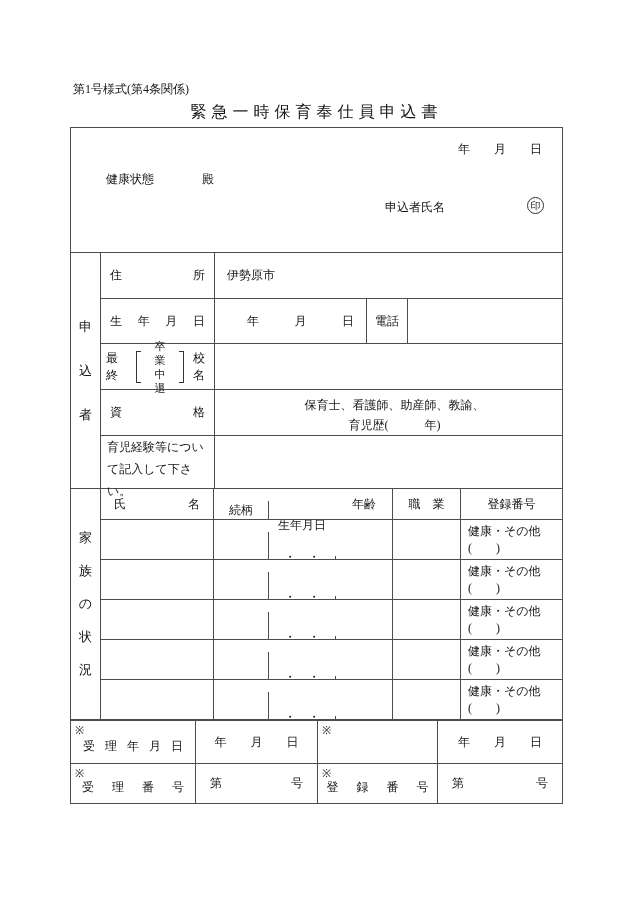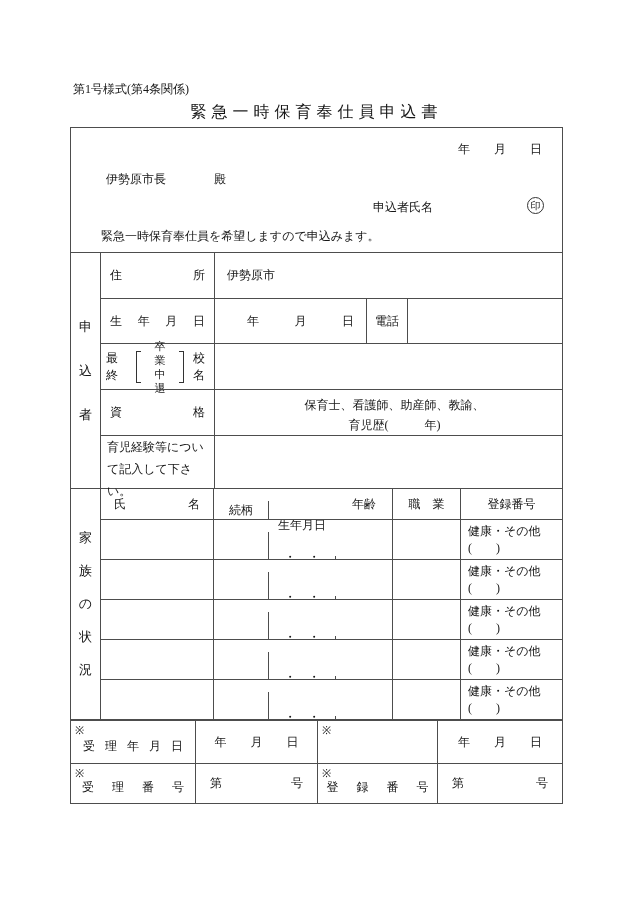--- a/index.html
+++ b/index.html
@@ -13,21 +13,21 @@
   .form-number { position:absolute; left:73px; top:81px; font-size:12px; }
   .form-title  { position:absolute; left:70px; top:102px; width:493px; text-align:center;
                  font-size:16px; letter-spacing:5px; }
   .form { position:absolute; left:70px; top:127px; width:493px; border:1px solid var(--bc); }
 
   
   .sec-top { position:relative; height:124px; }
   .h-date { position:absolute; top:13px; right:20px; }
   .h-addressee { position:absolute; top:43px; left:35px; }
   .h-honorific { margin-left:48px; }
-  .h-name-line { position:absolute; top:69px; left:4px; right:0; height:18px; }
+  .h-name-line { position:absolute; top:69px; left:16px; right:0; height:18px; }
   .h-name-label { position:absolute; left:298px; top:2px; }
   .seal { position:absolute; right:18px; top:0; width:17px; height:17px; border:1px solid #333;
           border-radius:50%; font-size:10px; line-height:15px; text-align:center; }
   .h-statement { position:absolute; top:100px; left:30px; }
 
   
   .sec { border-top:1px solid var(--bc); display:flex; }
   .vlabel { width:30px; border-right:1px solid var(--bc); display:flex; flex-direction:column;
             align-items:center; justify-content:center; font-size:13px; }
   .vlabel.app { gap:26px; } .vlabel.fam { gap:15px; }
@@ -84,27 +84,26 @@
 
 <div class="page">
   <div class="form-number">第1号様式(第4条関係)</div>
   <div class="form-title">緊急一時保育奉仕員申込書</div>
 
   <div class="form">
 
     <div class="sec-top">
       <div class="h-date">年　　月　　日</div>
       <div class="h-addressee">
-        <span>伊勢原市長</span><span class="h-honorific">殿</span>
+        <span>健康状態</span><span class="h-honorific">殿</span>
       </div>
       <div class="h-name-line">
         <span class="h-name-label">申込者氏名</span>
         <span class="seal">印</span>
       </div>
-      <div class="h-statement">緊急一時保育奉仕員を希望しますので申込みます。</div>
     </div>
 
     <div class="sec">
       <div class="vlabel app">
         <span>申</span>
         <span>込</span>
         <span>者</span>
       </div>
       <div class="rows">
         <div class="row r-address">

